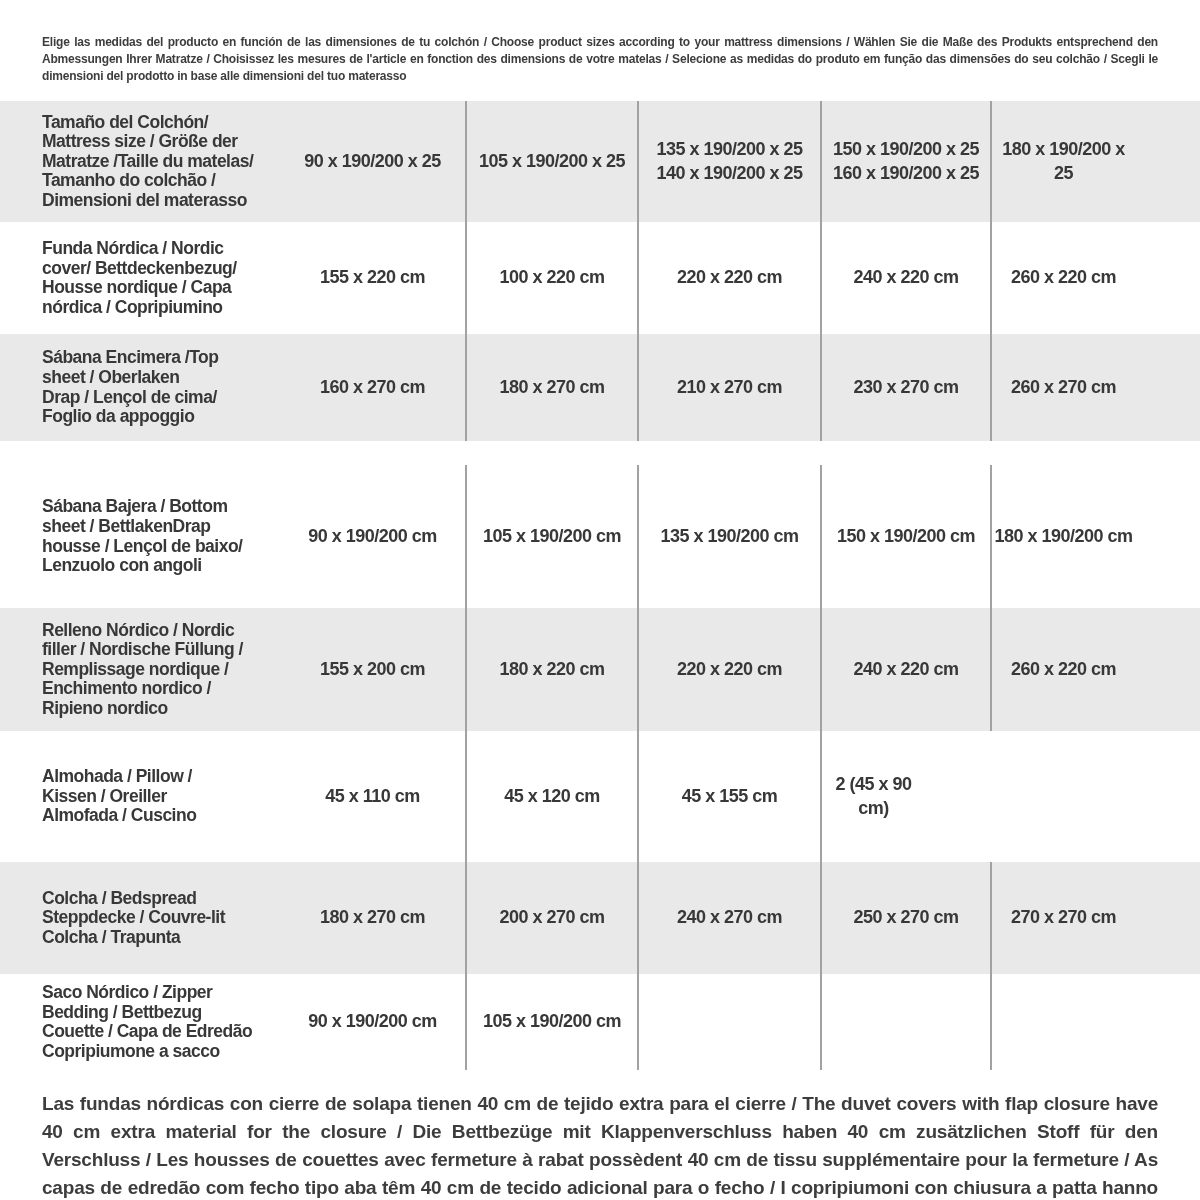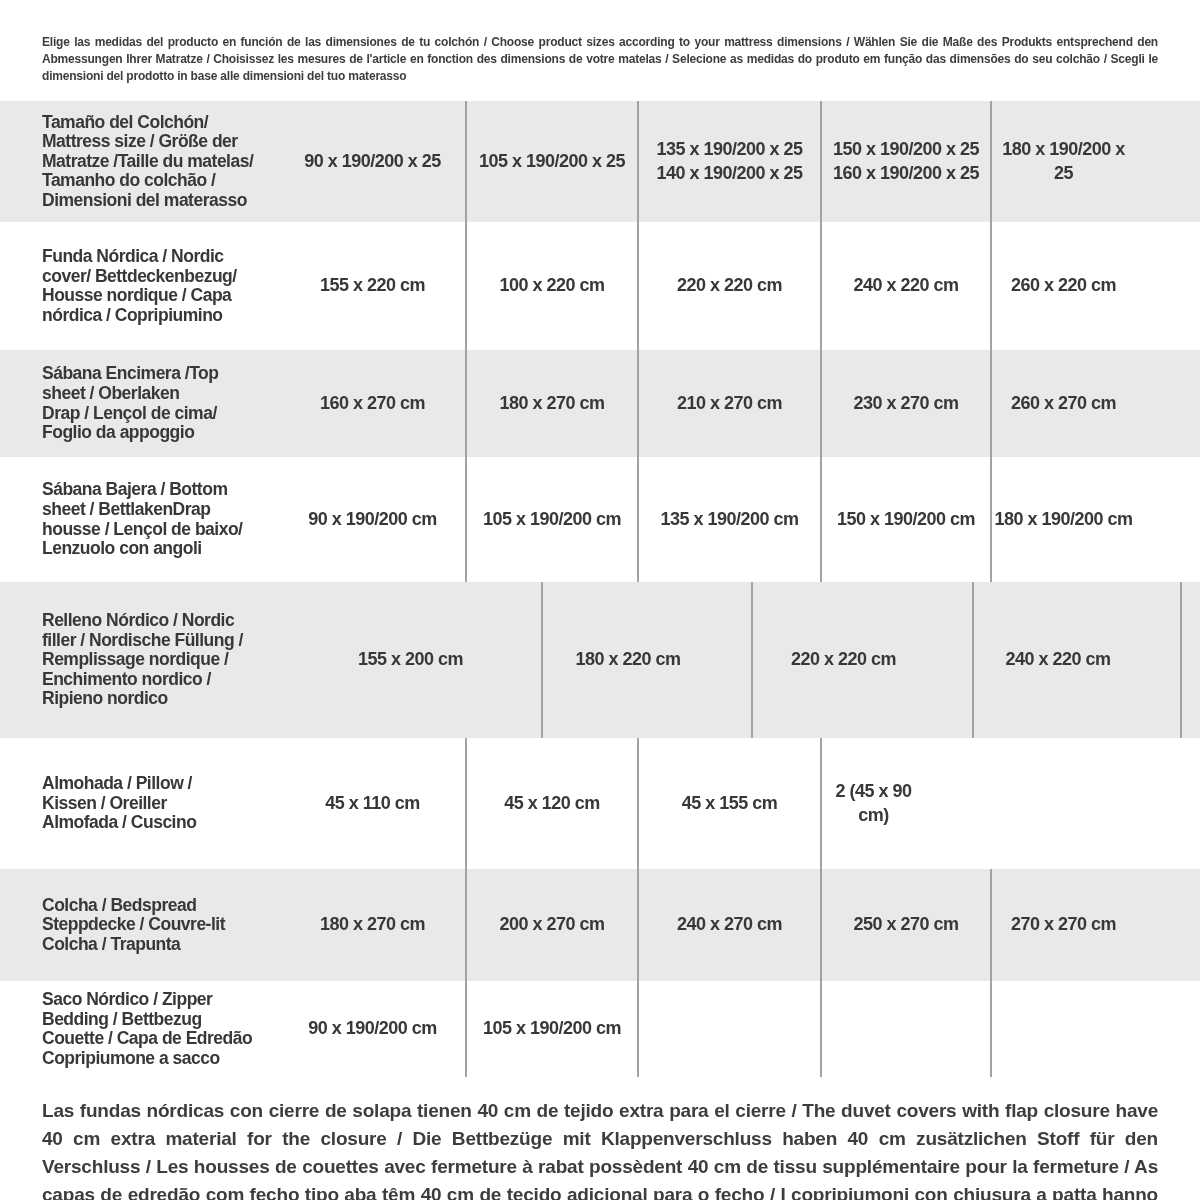--- a/index.html
+++ b/index.html
@@ -12,24 +12,24 @@
     font-size:12px;font-weight:700;letter-spacing:-0.2px;line-height:1.42;
     text-align:justify;color:#3d3d3d;
   }
   .sizetable{margin-top:16px;}
   .row{
     display:grid;
     grid-template-columns:280px 185px 172px 183px 170px 210px;
   }
   .row:nth-child(odd){background:#e9e9e9;}
   .row:nth-child(1){height:121px;}
-  .row:nth-child(2){height:128px;}
+  .row:nth-child(2){height:112px;}
   .row:nth-child(3){height:107px;}
-  .row:nth-child(4){height:125px;}
-  .row:nth-child(5){height:156px;gap:38px;}
+  .row:nth-child(4){height:143px;margin-top:24px;}
+  .row:nth-child(5){height:123px;}
   .row:nth-child(6){height:131px;}
   .row:nth-child(7){height:112px;}
   .row:nth-child(8){height:96px;}
   .cell{
     display:flex;align-items:center;
     white-space:pre-line;
     font-weight:700;
   }
   .cell.label{
     padding-left:42px;padding-right:8px;

